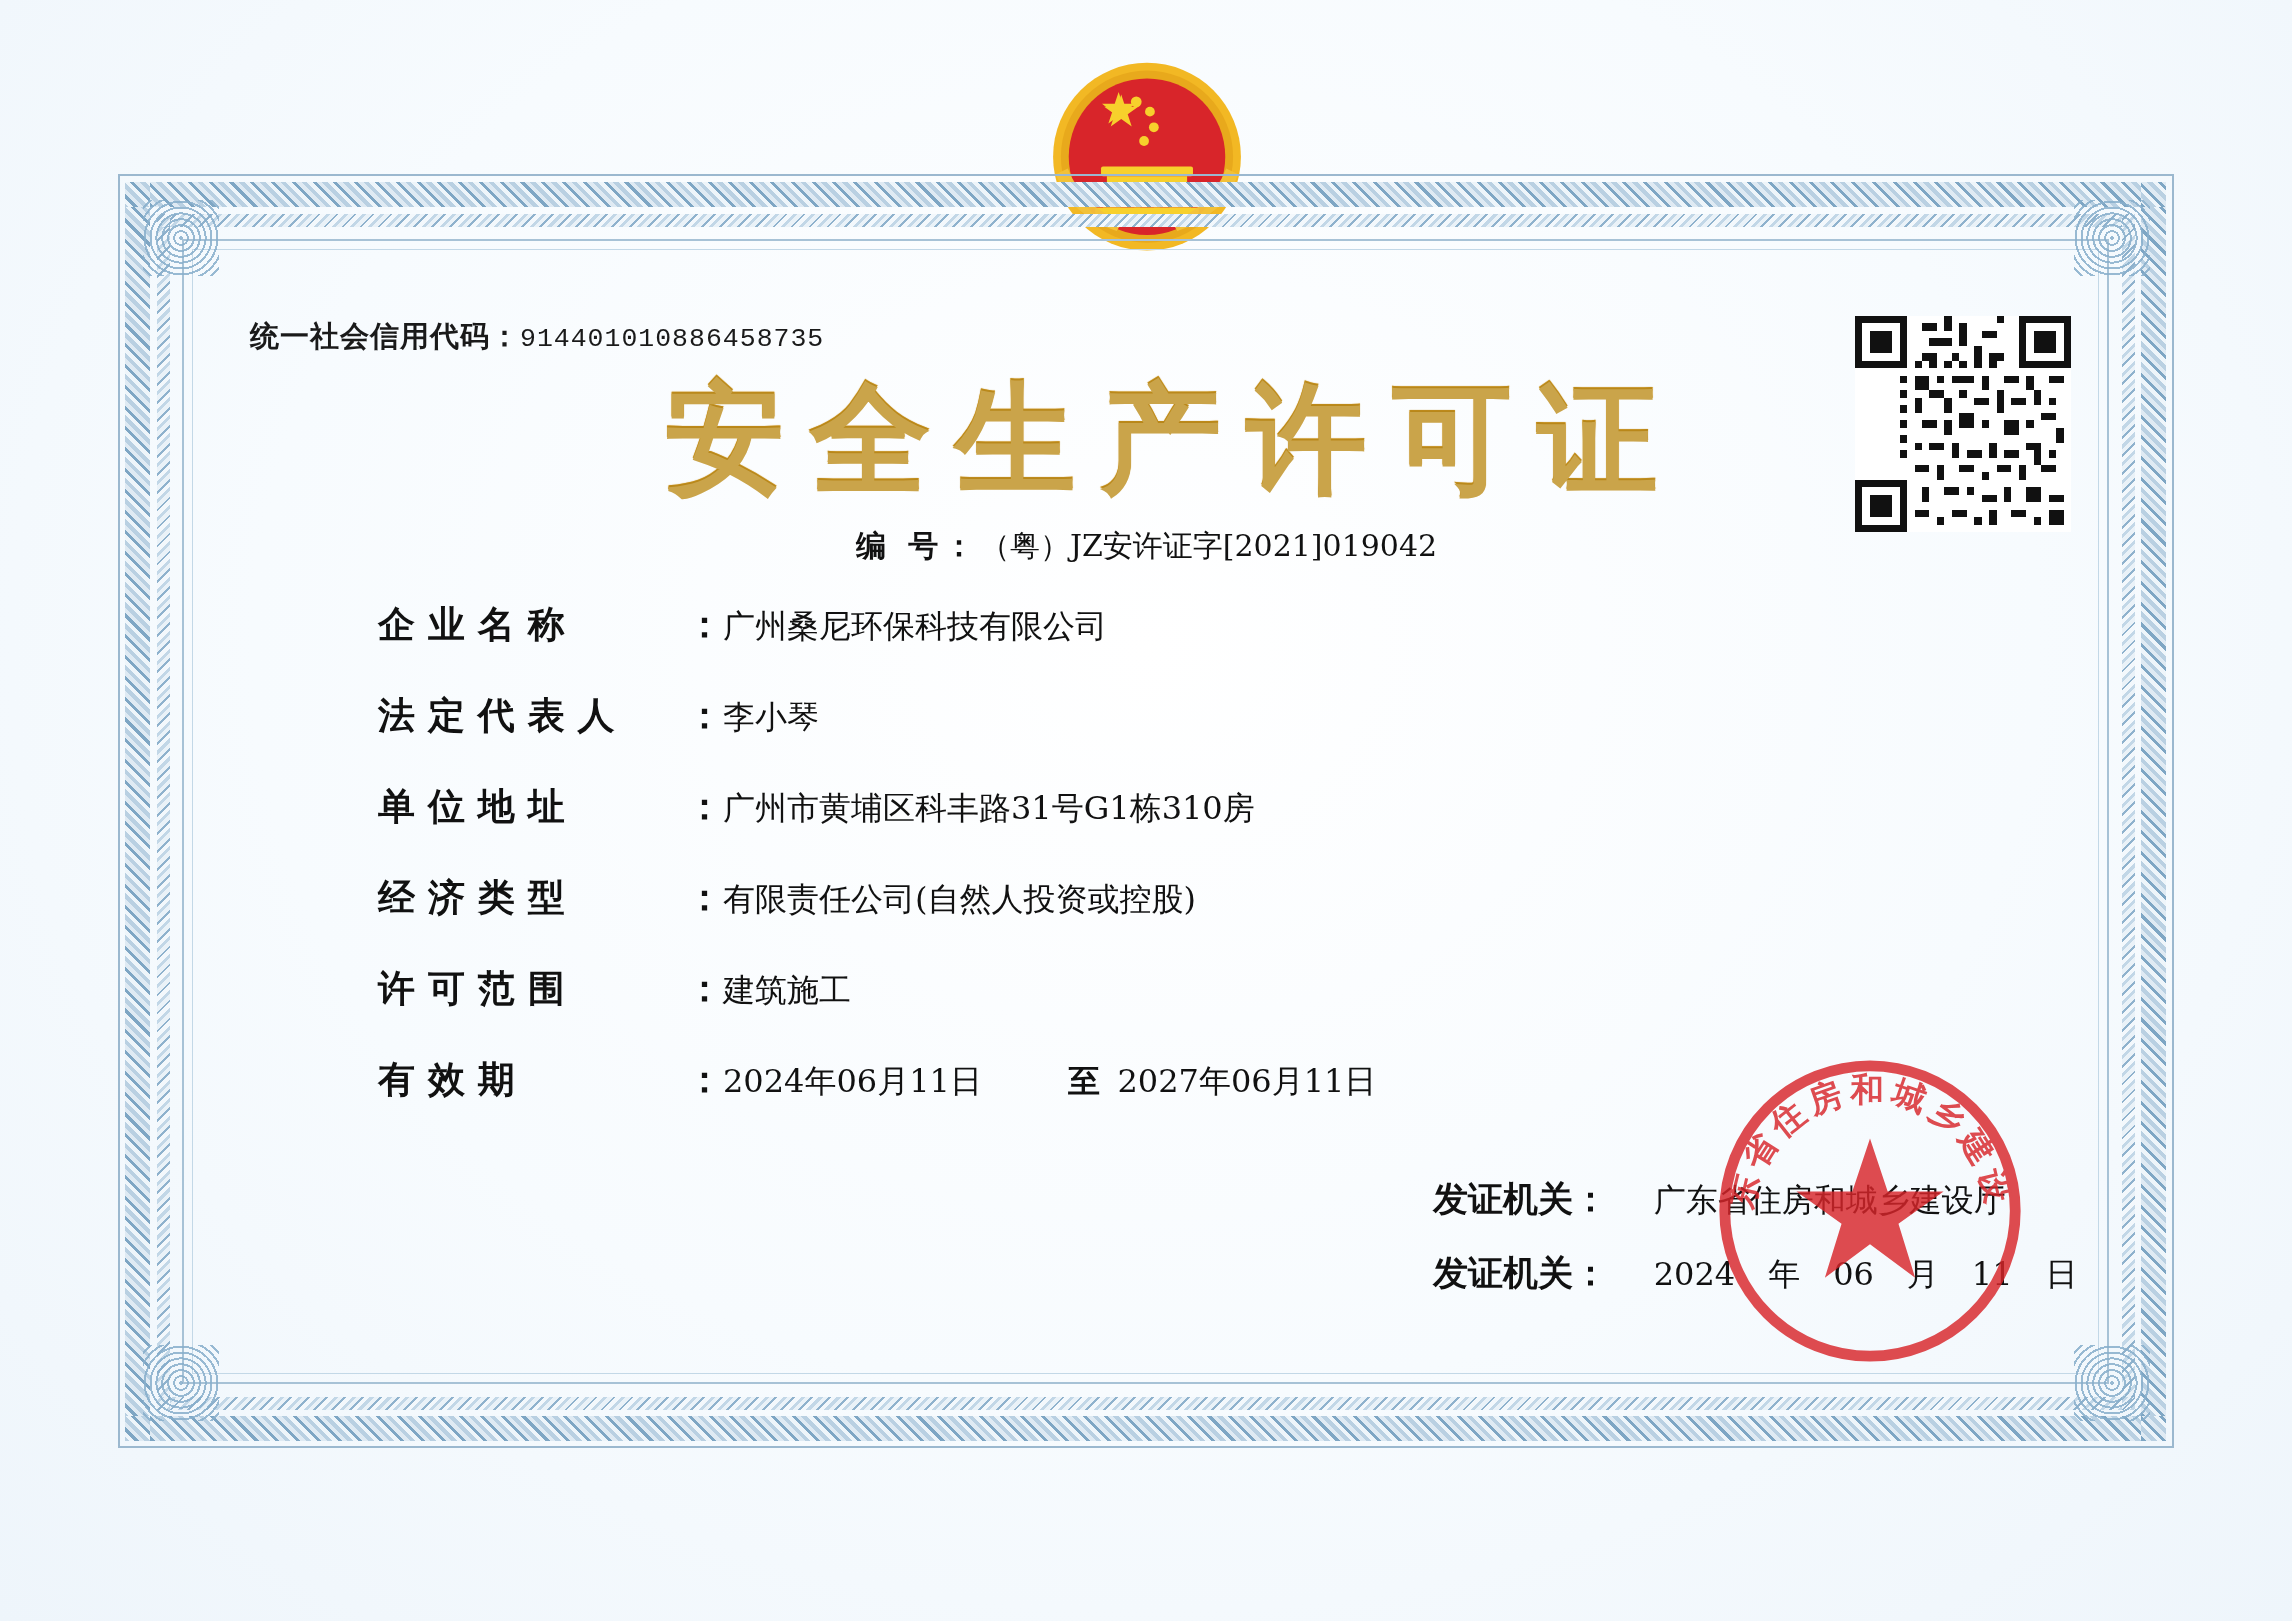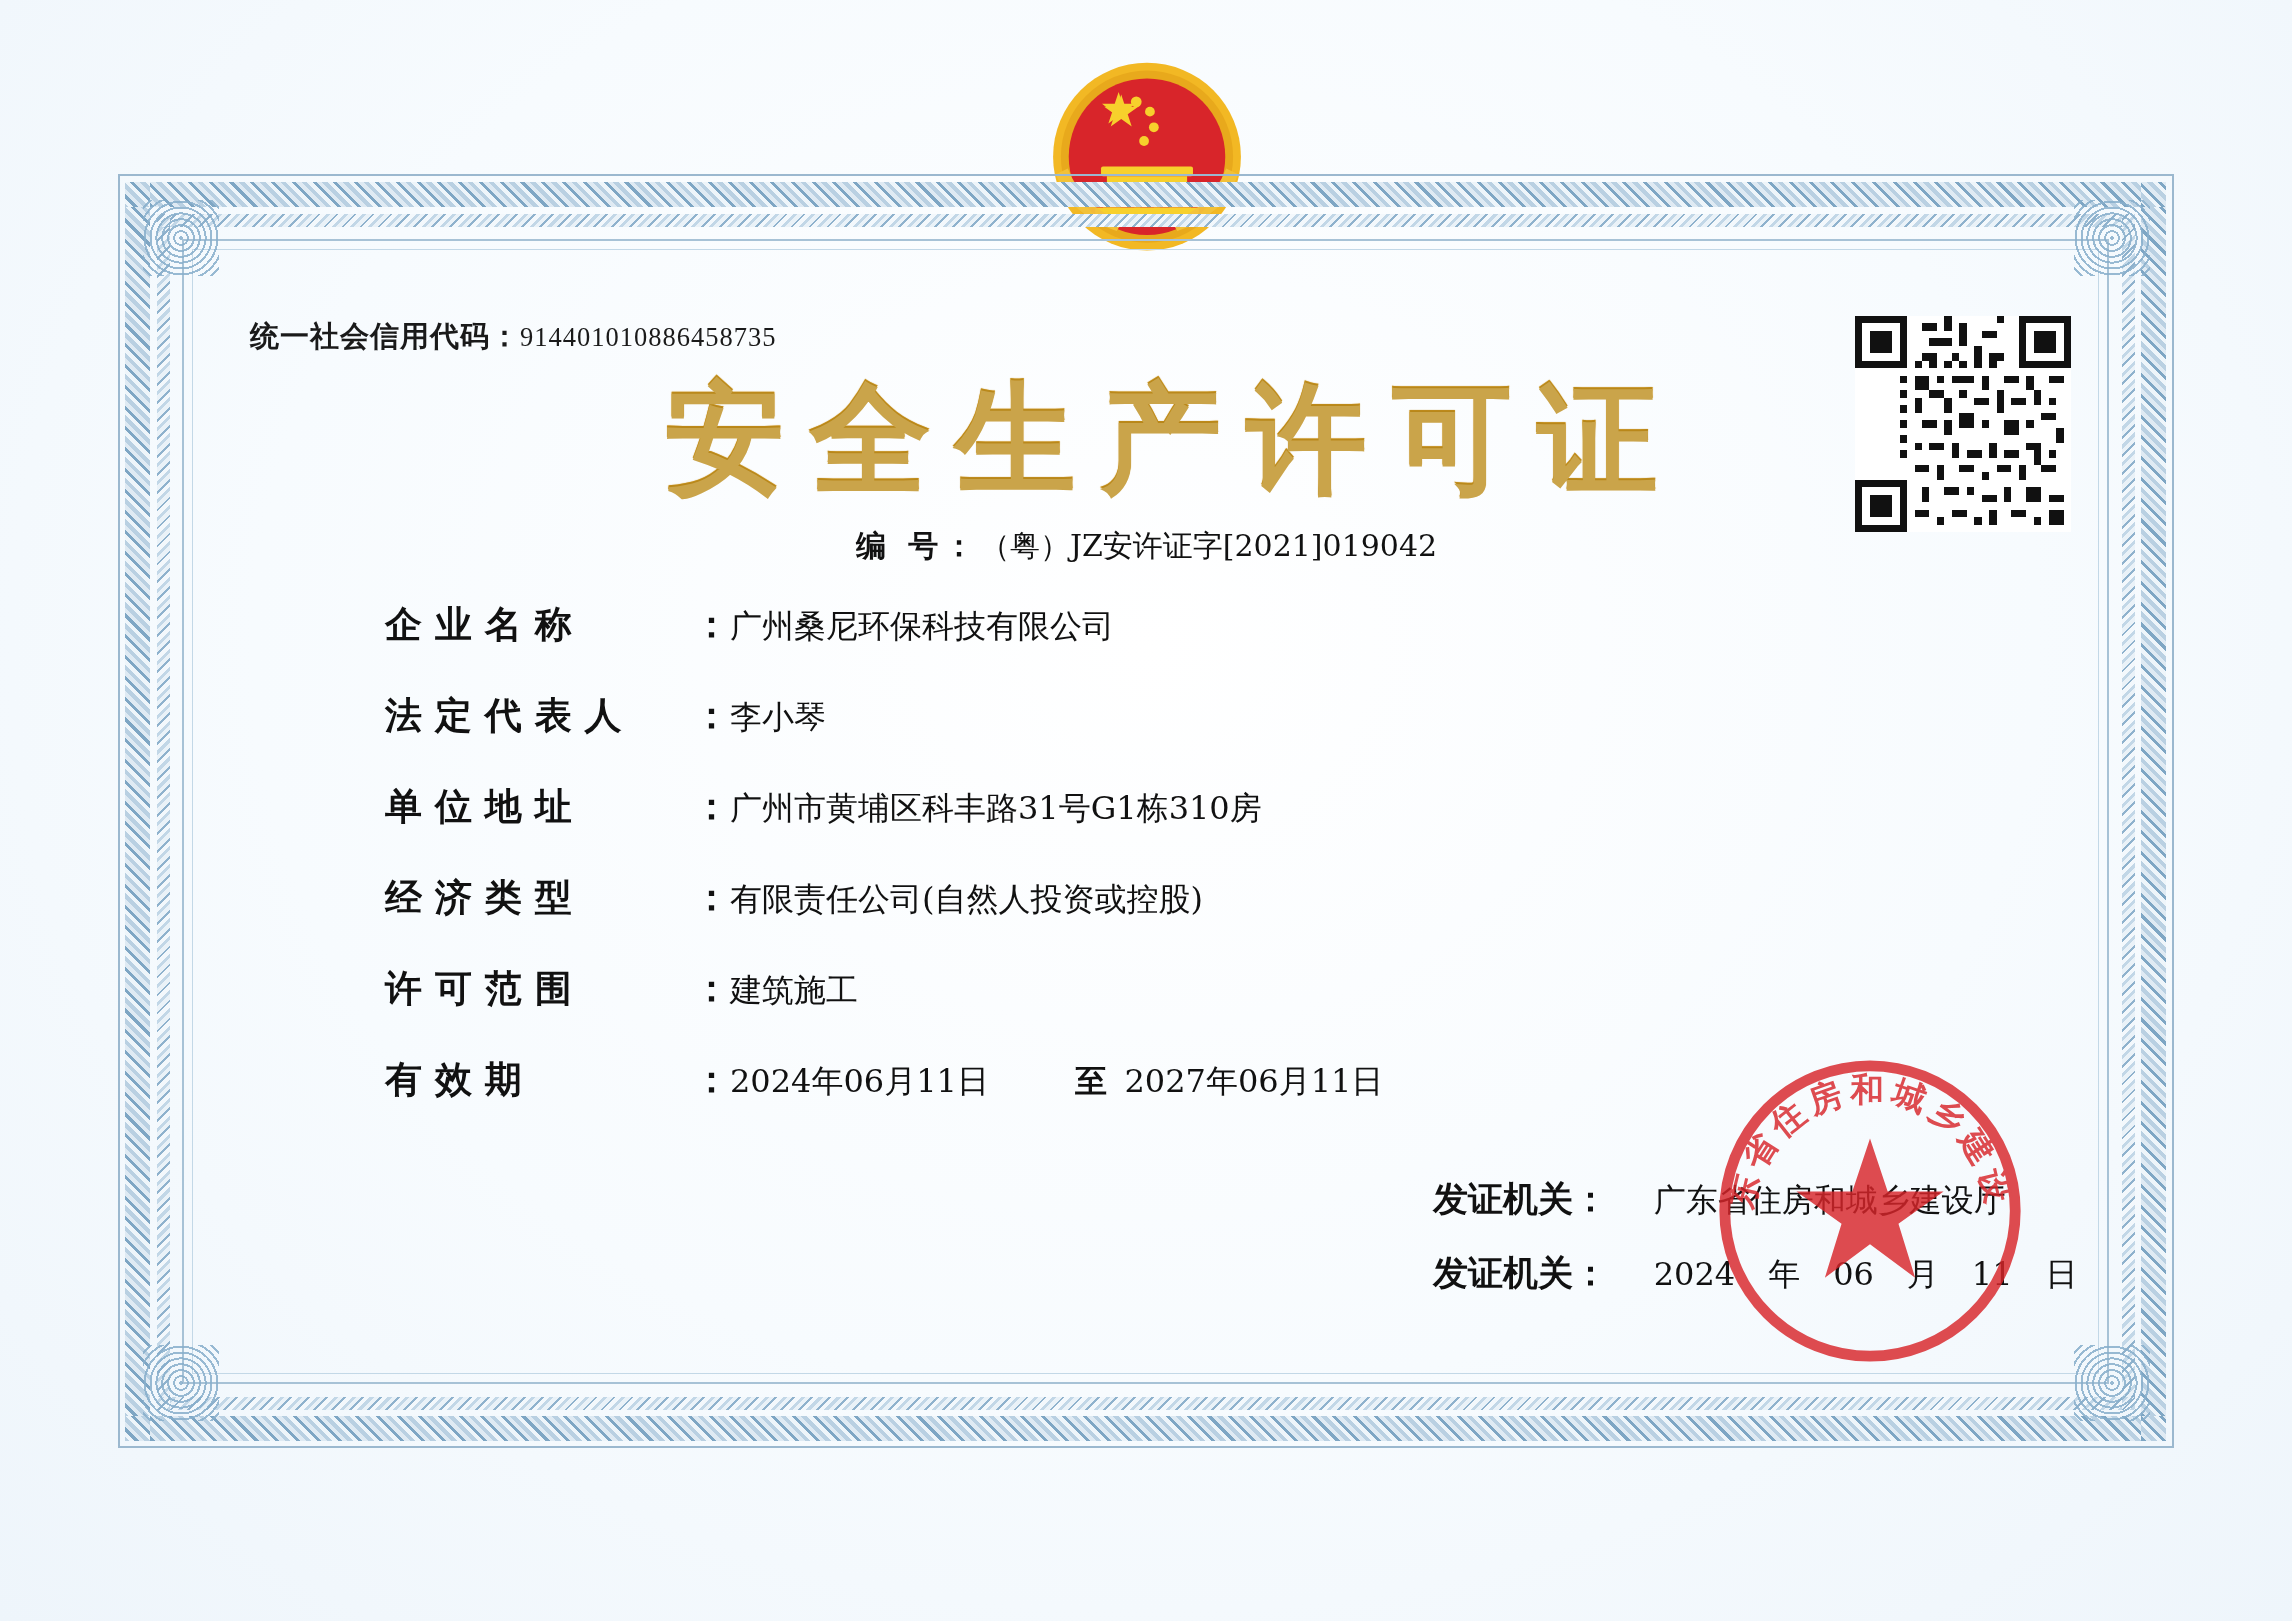--- a/index.html
+++ b/index.html
@@ -105,21 +105,21 @@
   }
 
   
   #credit-code {
     position: absolute;
     left: 250px;
     top: 317px;
     font-size: 29px;
     color: #1a1a1a;
     letter-spacing: 1px;
-    font-family: Liberation Serif, serif;
+    font-family: Liberation Mono, monospace;
     white-space: nowrap;
   }
   #credit-code .label { font-weight: 700; }
   #credit-code .value { font-size: 26.5px; }
 
   
   #qr {
     position: absolute;
     right: 222px;
     top: 316px;
@@ -177,21 +177,20 @@
   .field-label {
     width: 345px;
     flex: 0 0 345px;
     font-size: 37px;
     font-weight: 700;
     color: #111;
     letter-spacing: 0;
     display: flex;
     justify-content: space-between;
     font-family: "DejaVu Serif", "Liberation Serif", serif;
-    margin-left: 7px;
   }
   .field-label .colon { letter-spacing: 0; }
   .field-label .chars { display: flex; flex: 1; justify-content: space-between; padding-right: 5.9px; }
   .field-value {
     font-size: 32px;
     color: #111;
     font-family: "DejaVu Serif", "Liberation Serif", serif;
     white-space: nowrap;
   }
   .field-value .sep {

